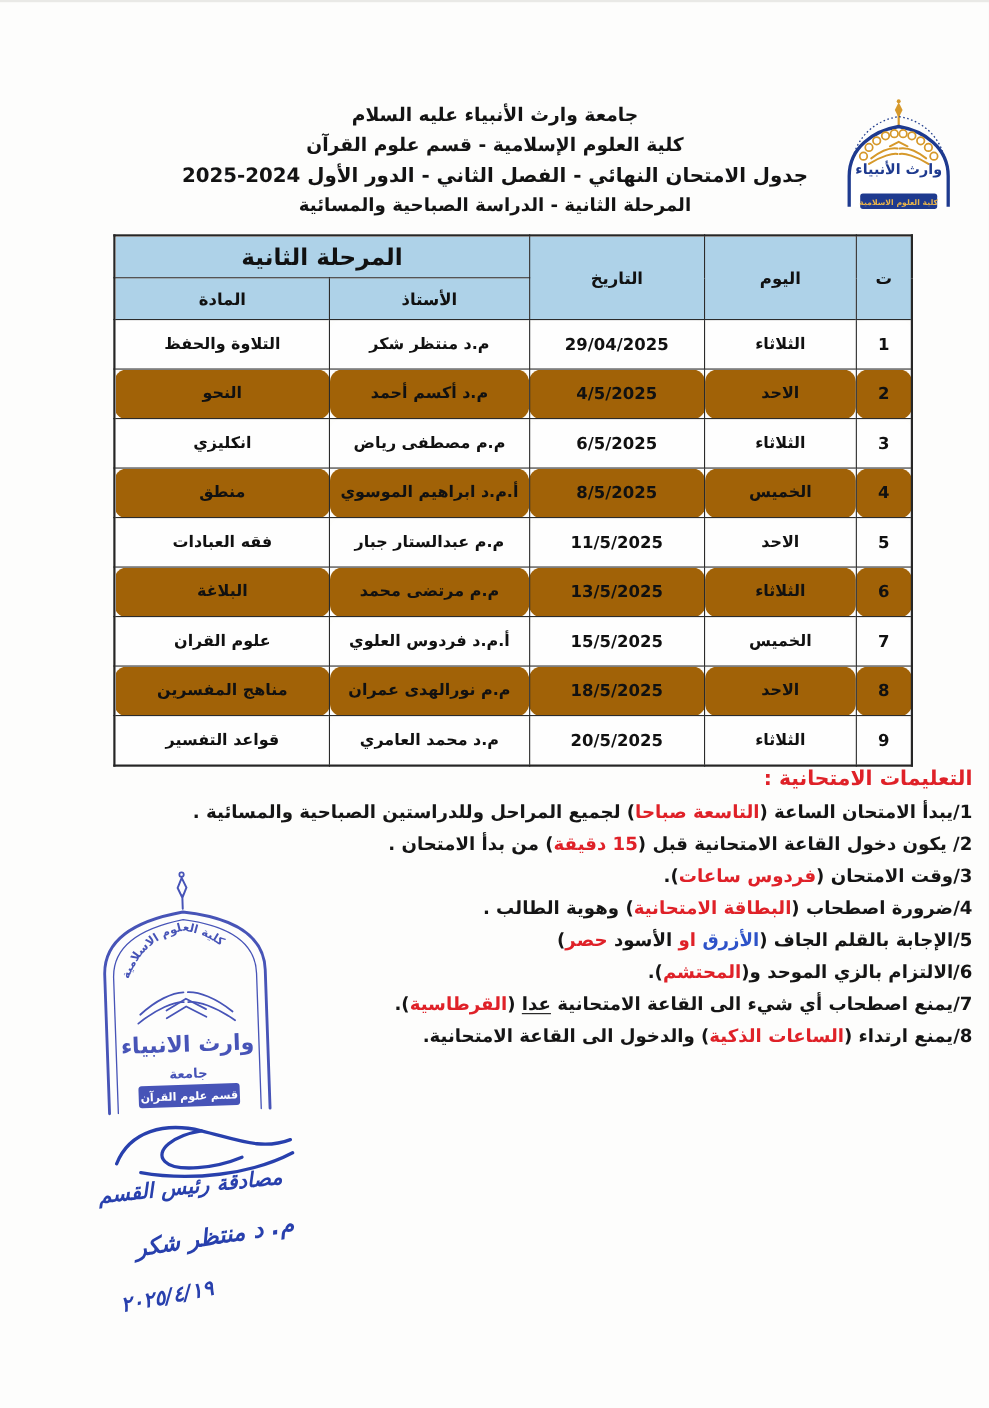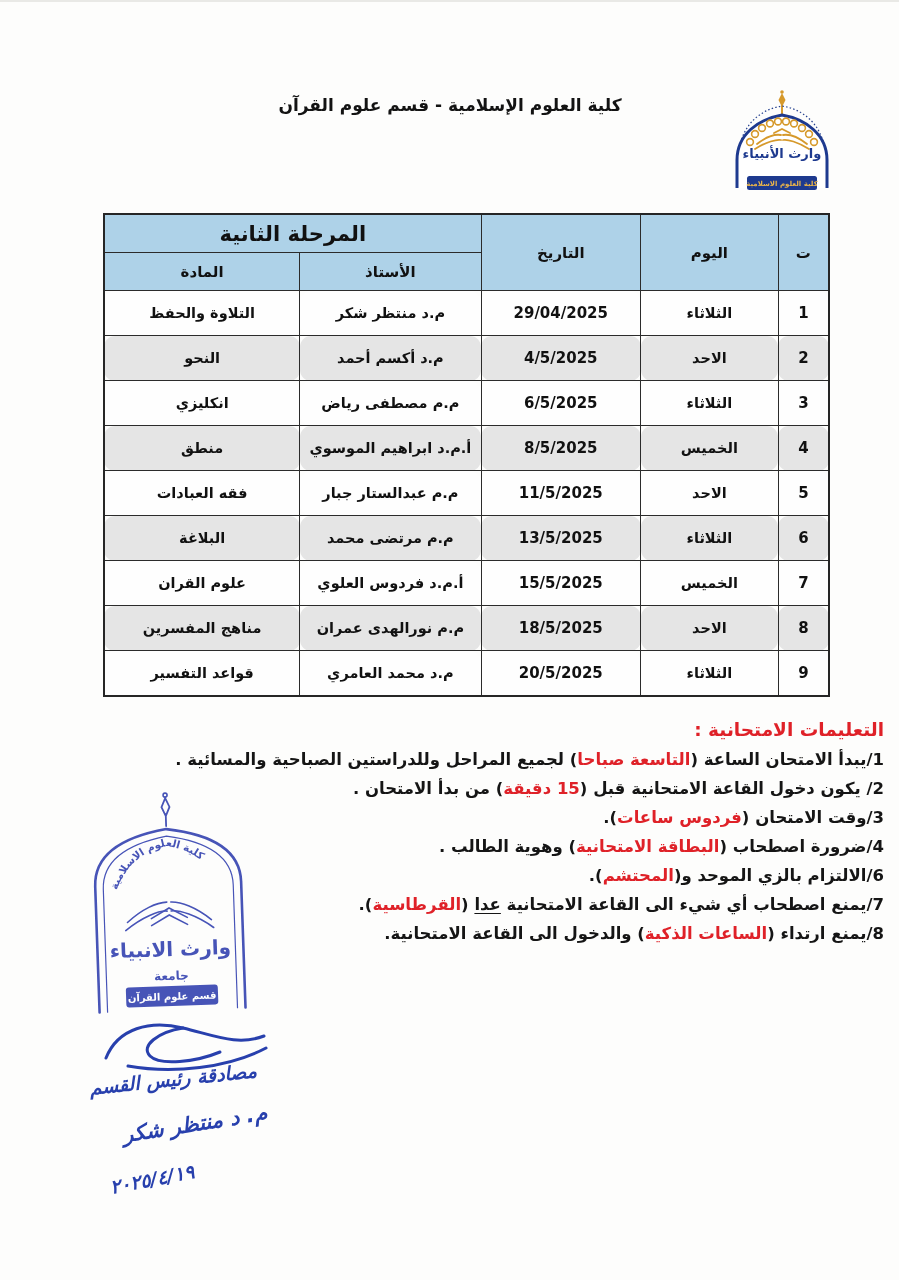--- a/index.html
+++ b/index.html
@@ -14,42 +14,42 @@
   .doc-header{
     position:absolute;top:92px;left:10px;width:880px;
     text-align:center;font-weight:bold;line-height:27px;color:#131313;
     direction:rtl;
   }
   .doc-header .h-line1,.doc-header .h-line2{font-size:17px;}
   .doc-header .h-line3{font-size:18px;}
   .doc-header .h-line4{font-size:16.5px;}
 
   
-  .logo{position:absolute;left:719px;top:88px;width:138px;height:116px;}
+  .logo{position:absolute;left:754px;top:88px;width:138px;height:116px;}
 
   
   table.exam{
     position:absolute;top:213px;left:103px;width:727px;
     border-collapse:collapse;direction:rtl;table-layout:fixed;
     border:2.5px solid #262626;
   }
   table.exam th,table.exam td{
     border:1.6px solid #2b2b2b;text-align:center;vertical-align:middle;
     color:#111;padding:0 4px;overflow:hidden;
   }
   table.exam thead th{background:#aed2e8;font-size:15px;font-weight:bold;height:37px;margin-top:20px;}
   table.exam thead th.stage{font-size:21px;}
   table.exam tbody td{height:44px;font-size:14.5px;font-weight:bold;background:#fefefe;border-radius:11px;}
-  table.exam tbody tr.alt td{background:#e5e5e5;}
+  table.exam tbody tr.alt td{background:#a16207;}
   table.exam td.c-date{font-size:15px;}
   table.exam td.c-no{font-size:15px;}
 
   
   .instructions{
-    position:absolute;top:715px;left:15px;right:15px;
+    position:absolute;top:694px;left:15px;right:15px;
     direction:rtl;text-align:right;color:#151515;
   }
   .inst-title{color:#df2128;font-weight:bold;font-size:18.5px;line-height:30px;}
   .inst-line{font-size:16.5px;font-weight:bold;line-height:29px;}
   .inst-line.gap{margin-top:0;}
   .seg-red{color:#df2128;text-align:center;}
   .seg-blue{color:#2d52c8;}
   .seg-u{text-decoration:underline;text-underline-offset:3px;text-align:center;}
 
   
@@ -63,21 +63,24 @@
   .sig-name{left:55px;top:102px;width:220px;text-align:center;font-size:21px;transform:rotate(-9deg);}
   .sig-date{left:12px;top:158px;width:220px;text-align:center;font-size:19px;transform:rotate(-11deg);}
 </style>
 </head>
 <body>
 
 <div class="page">
   <div class="scan-edge"></div>
 
   <div class="doc-header">
+    <div class="h-line1">جامعة وارث الأنبياء عليه السلام</div>
     <div class="h-line2">كلية العلوم الإسلامية - قسم علوم القرآن</div>
+    <div class="h-line3">جدول الامتحان النهائي - الفصل الثاني - الدور الأول 2024‏-‏2025</div>
+    <div class="h-line4">المرحلة الثانية - الدراسة الصباحية والمسائية</div>
   </div>
 
   <div class="logo">
     <svg width="138" height="116" viewBox="0 0 138 116">
 
       <g fill="#d6992b">
         <circle cx="63" cy="4" r="1.8"></circle>
         <path d="M63 5 L66.5 12 L63 19 L59.5 12 Z"></path>
         <rect x="62" y="16" width="2" height="11"></rect>
       </g>
@@ -201,20 +204,21 @@
       </tbody>
   </table>
 
   <div class="instructions">
     <div class="inst-title">التعليمات الامتحانية :</div>
     <div>
         <div class="inst-line"><span>1/يبدأ الامتحان الساعة (</span><span class="seg-red">التاسعة صباحا</span><span>) لجميع المراحل وللدراستين الصباحية والمسائية .</span></div>
         <div class="inst-line"><span>2/ يكون دخول القاعة الامتحانية قبل (</span><span class="seg-red">15 دقيقة</span><span>) من بدأ الامتحان .</span></div>
         <div class="inst-line"><span>3/وقت الامتحان (</span><span class="seg-red">فردوس ساعات</span><span>).</span></div>
         <div class="inst-line"><span>4/ضرورة اصطحاب (</span><span class="seg-red">البطاقة الامتحانية</span><span>) وهوية الطالب .</span></div>
+        <div class="inst-line"><span>5/الإجابة بالقلم الجاف (</span><span class="seg-blue">الأزرق</span><span> </span><span class="seg-red">او</span><span> الأسود </span><span class="seg-red">حصر</span><span>)</span></div>
         <div class="inst-line gap"><span>6/الالتزام بالزي الموحد و(</span><span class="seg-red">المحتشم</span><span>).</span></div>
         <div class="inst-line gap"><span>7/يمنع اصطحاب أي شيء الى القاعة الامتحانية </span><span class="seg-u">عدا</span><span> (</span><span class="seg-red">القرطاسية</span><span>).</span></div>
         <div class="inst-line"><span>8/يمنع ارتداء (</span><span class="seg-red">الساعات الذكية</span><span>) والدخول الى القاعة الامتحانية.</span></div>
       </div>
   </div>
 
   <div class="stamp">
     <svg width="208" height="240" viewBox="0 0 208 240">
       <g stroke="#3846b2" fill="none" stroke-linecap="round">
 

